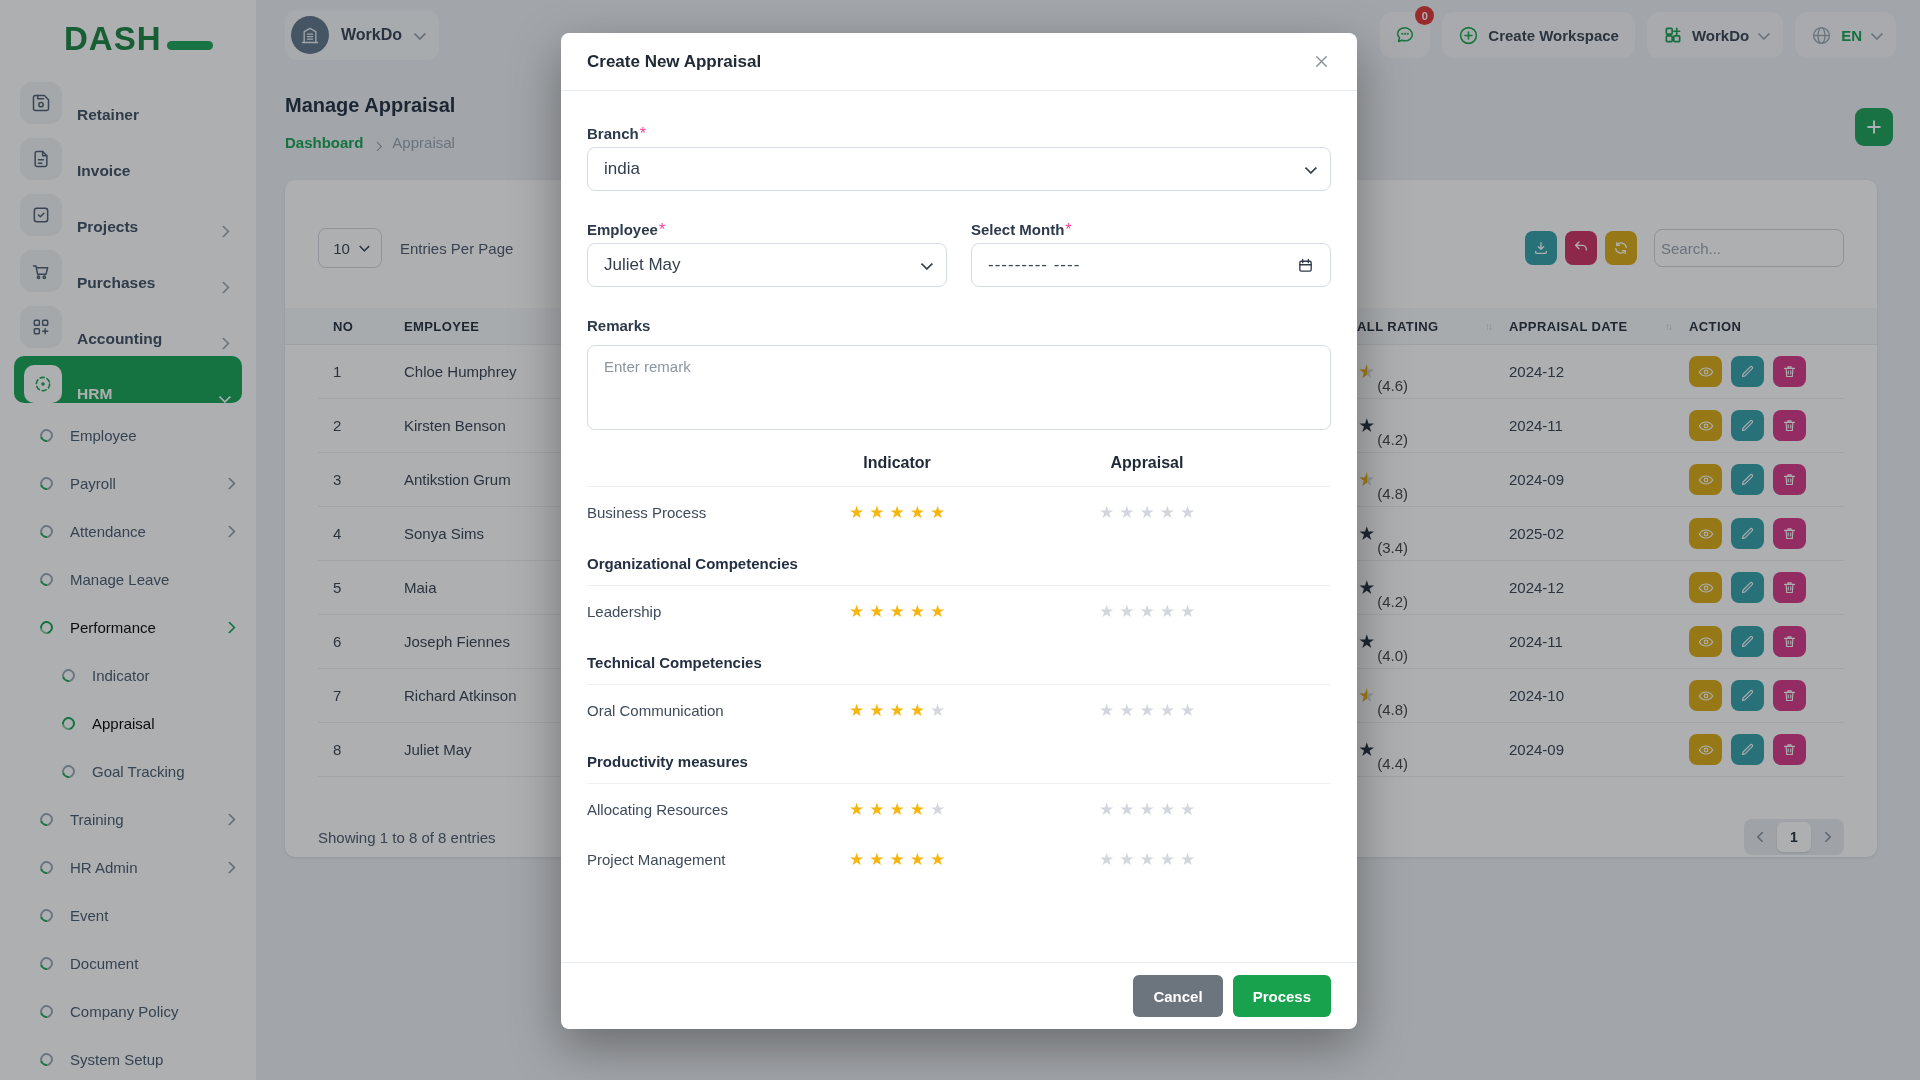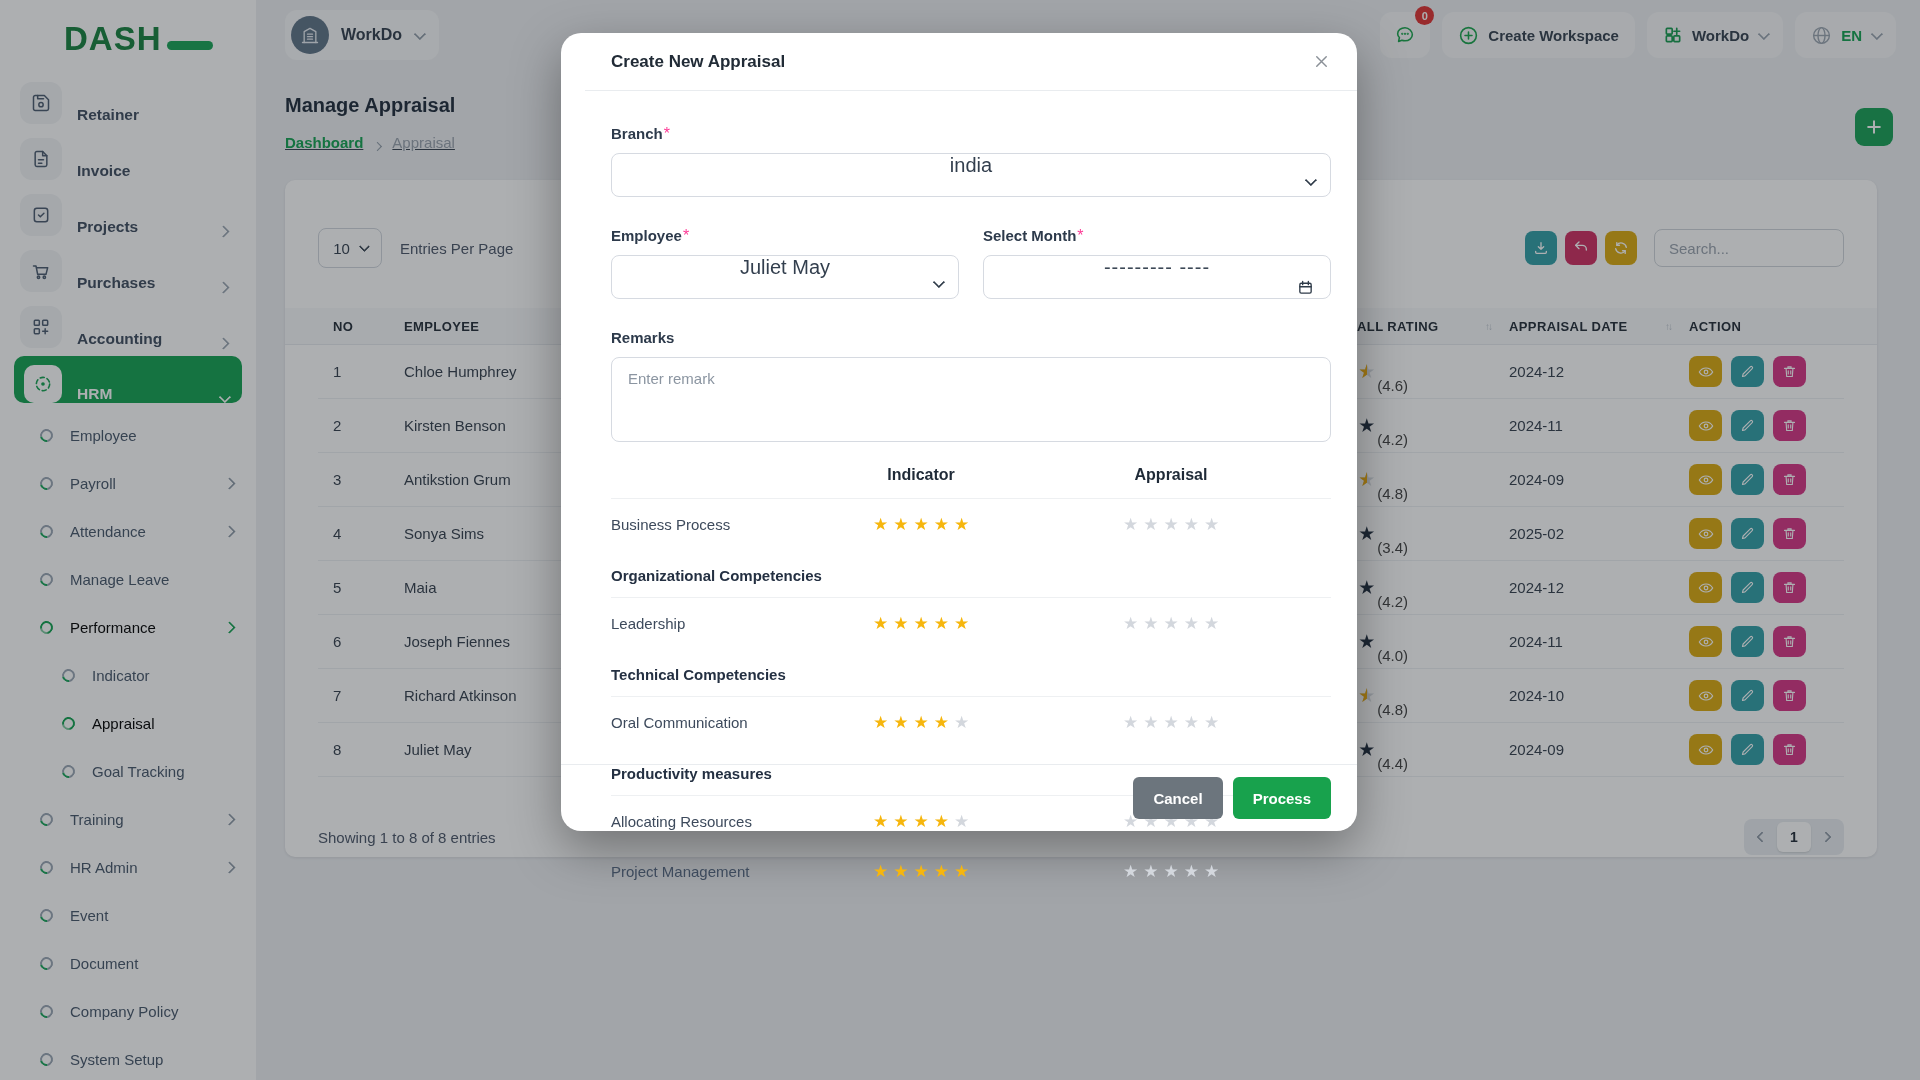--- a/index.html
+++ b/index.html
@@ -41,37 +41,37 @@
   .ws-chip .lbl{font-size:16px;font-weight:600;color:#303c4b;}
   .ws-chip .cv{color:#8d99a6}
   .tb-right{margin-left:auto;display:flex;align-items:center;gap:12px;margin-right:24px;}
   .chip{display:flex;align-items:center;gap:9px;background:#f7f8f9;border-radius:12px;height:46px;padding:0 16px;font-size:15px;font-weight:600;color:#333f4e;}
   .chat-chip{position:relative;width:50px;justify-content:center;padding:0;}
   .badge{position:absolute;top:-6px;right:-4px;min-width:19px;height:19px;border-radius:50%;background:#e03131;color:#fff;font-size:11px;font-weight:700;display:flex;align-items:center;justify-content:center;}
   .chip .cv{color:#97a2ae}
   .lang{color:#12a150;font-weight:700;}
   
   .page-title{position:absolute;left:285px;top:94px;font-size:20px;font-weight:700;color:#1d2939;}
-  .crumbs{position:absolute;left:285px;top:134px;display:flex;align-items:flex-end;gap:10px;font-size:15px;text-decoration:underline;}
+  .crumbs{position:absolute;left:285px;top:134px;display:flex;align-items:flex-end;gap:10px;font-size:15px;}
   .crumb-link{color:#12a150;font-weight:600;}
   .crumb-sep{color:#9aa4b0;transform:scale(.8) rotate(-45deg);}
   .crumb-cur{color:#98a1ad;}
   .add-btn{position:absolute;left:1855px;top:108px;width:38px;height:38px;border-radius:9px;background:#16a055;display:flex;align-items:center;justify-content:center;color:#fff;}
   
   .card{position:absolute;left:285px;top:180px;width:1592px;height:677px;background:#fff;border-radius:10px;box-shadow:0 1px 3px rgba(16,24,40,.10);padding:48px 33px 0;box-sizing:border-box;}
   .toolbar{display:flex;align-items:center;}
   .entries-sel{width:62px;height:38px;border:1px solid #d0d5dd;border-radius:8px;display:flex;align-items:center;justify-content:center;gap:9px;font-size:15px;color:#333f4e;}
   .entries-sel .cv{color:#3c4856;width:6px;height:6px}
   .entries-lbl{margin-left:18px;font-size:15px;color:#4a5568;}
   .tool-btns{margin-left:auto;display:flex;gap:8px;}
   .ibtn{width:32px;height:34px;border-radius:8px;display:flex;align-items:center;justify-content:center;color:#fff;}
   .ibtn.teal{background:#2f9ea7}
   .ibtn.pink{background:#cf2d60}
   .ibtn.amber{background:#dcaa0e}
-  .search{margin-left:17px;width:190px;height:38px;border:1px solid #cfd4da;border-radius:8px;background:#fff;box-sizing:border-box;padding:0 14px;font-size:15px;color:#333;font-family:inherit;}
+  .search{margin-left:17px;width:190px;height:38px;border:1px solid #cfd4da;border-radius:8px;background:#fff;box-sizing:border-box;padding:0 6px;font-size:15px;color:#333;font-family:inherit;}
   .search::placeholder{color:#98a1ad}
   .trow{display:grid;grid-template-columns:86px 886px 219px 180px 155px;align-items:center;}
   .thead{height:36px;margin:40px -33px 0;padding:0 33px;background:#f8f9fb;border-bottom:1px solid #e7eaee;font-size:13px;font-weight:700;color:#212b36;letter-spacing:.4px;}
   .thead .c-no{padding-left:15px;}
   .thead .c-rate{padding-left:67px;position:relative;}
   .thead .c-date{position:relative;}
   .sort{position:absolute;top:50%;transform:translateY(-50%);font-size:10px;color:#bcc3cc;letter-spacing:-2px;}
   .c-rate .sort{right:18px;}
   .c-date .sort{right:18px;}
   .drow{height:53px;border-bottom:1px solid #edeff2;font-size:15px;color:#333e4c;}
@@ -90,28 +90,28 @@
   .act.edit{background:#2f9ea7}
   .act.del{background:#d63384}
   .card-foot{display:flex;align-items:center;justify-content:space-between;margin-top:42px;}
   .showing{font-size:15px;color:#4a5568;}
   .pager{display:flex;align-items:center;background:#e9edf1;border-radius:8px;padding:3px;}
   .pg-btn{width:30px;height:30px;display:flex;align-items:center;justify-content:center;color:#8d98a5;}
   .pg-btn .cv{width:6px;height:6px}
   .pg-num{width:34px;height:30px;border-radius:6px;background:#ffffff;box-shadow:0 1px 2px rgba(0,0,0,.12);display:flex;align-items:center;justify-content:center;font-size:14px;font-weight:700;color:#202a36;}
   
   .overlay{position:absolute;inset:0;background:rgba(28,32,38,.36);z-index:40;}
-  .modal{position:absolute;left:561px;top:33px;width:796px;height:798px;background:#fff;border-radius:20px;box-shadow:0 18px 50px rgba(0,0,0,.35);z-index:50;box-sizing:border-box;padding-left:24px;}
+  .modal{position:absolute;left:561px;top:33px;width:796px;height:996px;background:#fff;border-radius:8px;box-shadow:0 18px 50px rgba(0,0,0,.35);z-index:50;box-sizing:border-box;}
   .m-head{height:57px;display:flex;align-items:center;padding:0 26px;border-bottom:1px solid #e9ecef;}
   .m-title{font-size:17px;font-weight:700;color:#212b36;}
   .m-close{margin-left:auto;color:#8a9097;}
   .m-body{padding:34px 26px 0;}
   .f-label{font-size:15px;font-weight:600;color:#2d3a4b;}
   .req{color:#fd3995;margin-left:1px;}
-  .sel{margin-top:10px;height:44px;border:1px solid #d6dae1;border-radius:8px;display:flex;align-items:center;padding:0 16px;font-size:20px;color:#333f4e;box-sizing:border-box;background:#fff;flex-direction:column;}
+  .sel{margin-top:4px;height:44px;border:1px solid #d6dae1;border-radius:8px;display:flex;align-items:center;padding:0 16px;font-size:17px;color:#333f4e;box-sizing:border-box;background:#fff;}
   .sel .cv{margin-left:auto;color:#2f3b49;}
   .grid2{display:grid;grid-template-columns:1fr 1fr;gap:24px;margin-top:30px;}
   .month{position:relative;}
   .month .ph{color:#3c4856;letter-spacing:1px;}
   .month .cal{margin-left:auto;color:#2f3b49;}
   .rem{margin-top:30px;}
   .rem textarea{margin-top:10px;width:100%;height:85px;border:1px solid #d6dae1;border-radius:8px;box-sizing:border-box;resize:none;padding:12px 16px;font-size:15px;font-family:inherit;color:#333;}
   .rem textarea::placeholder{color:#8b95a1}
   .rgrid{display:grid;grid-template-columns:185px 250px 250px;align-items:center;}
   .rate-head{margin-top:14px;height:30px;font-size:16px;font-weight:700;color:#1f2a37;}

